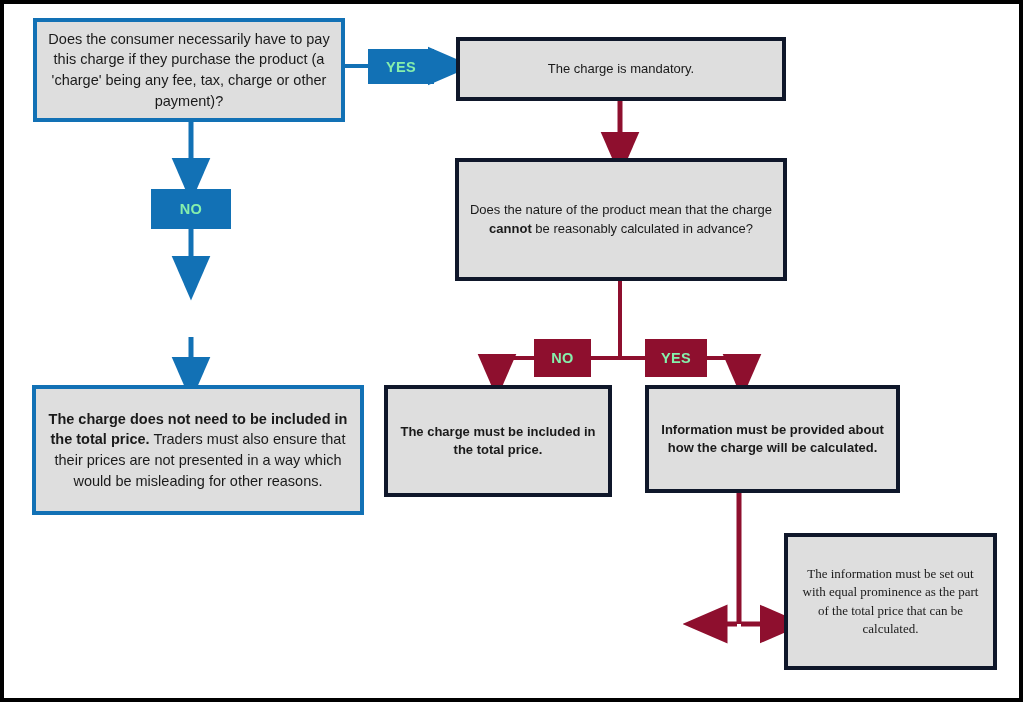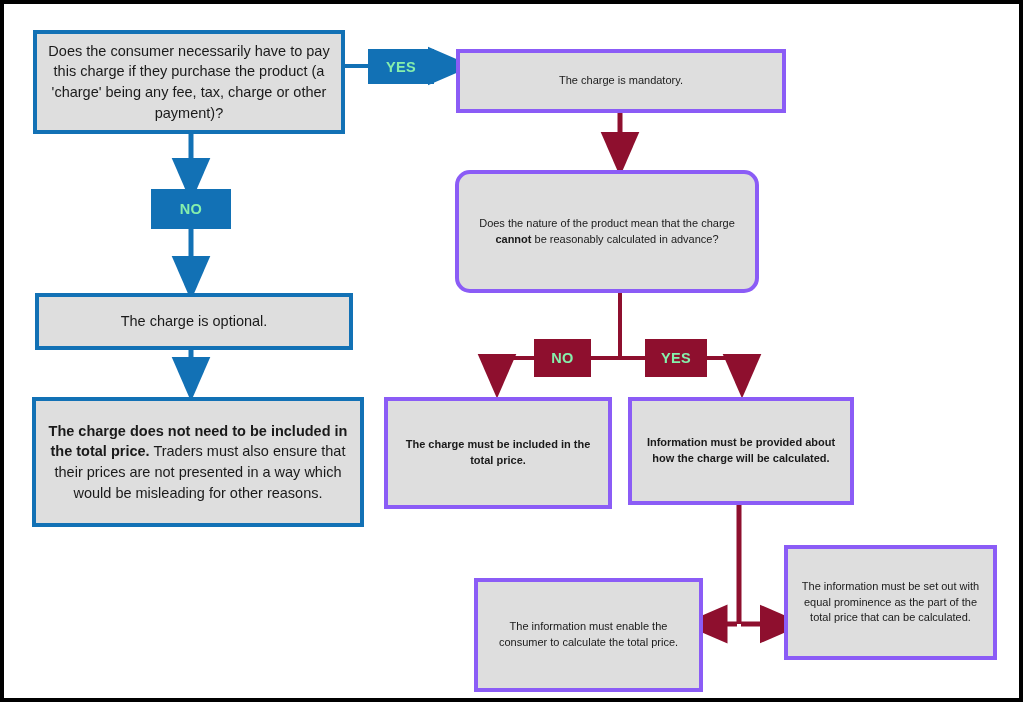--- a/index.html
+++ b/index.html
@@ -35,35 +35,34 @@
   .node {
     position: absolute;
     box-sizing: border-box;
     background: #dedede;
     display: flex;
     align-items: center;
     justify-content: center;
     text-align: center;
     color: #1a1a1a;
     line-height: 1.42;
-    margin-top: 12px;
   }
   .node .txt {
     display: block;
     width: 100%;
     padding: 0 10px;
     box-sizing: border-box;
   }
   .blue-node {
     border: 4px solid #1271B5;
     font-size: 14.5px;
   }
   .red-node {
-    border: 4px solid #8b5cf6;
-    font-size: 11px;
+    border: 4px solid #0f172a;
+    font-size: 13px;
   }
   .label-chip {
     position: absolute;
     box-sizing: border-box;
     display: flex;
     align-items: center;
     justify-content: center;
     color: #86efac;
     font-size: 14.5px;
     font-weight: bold;
@@ -145,52 +144,46 @@
     </div>
 
     <div class="label-chip chip-blue" style="left:147px; top:185px; width:80px; height:40px;">
       <span>NO</span>
     </div>
 
     <div class="node red-node" style="left:452px; top:33px; width:330px; height:64px;">
       <span class="txt">The charge is mandatory.</span>
     </div>
 
-    <div class="node blue-node" style="left:31px; top:277px; width:318px; height:57px;">
-      <span class="txt">The charge is optional.</span>
-    </div>
 
     <div class="node blue-node" style="left:28px; top:381px; width:332px; height:130px;">
       <span class="txt">
         <b class="emph">The charge does not need to be included in the total price.</b><span>  Traders must also ensure that their prices are not presented in a way which would be misleading for other reasons.</span>
       </span>
     </div>
 
-    <div class="node red-node" style="left:451px; top:154px; width:304px; height:123px;border-radius:15px;">
+    <div class="node red-node" style="left:451px; top:154px; width:332px; height:123px;">
       <span class="txt"><span>Does the nature of the product mean that the charge </span><b class="emph">cannot</b><span> be reasonably calculated in advance?</span></span>
     </div>
 
     <div class="label-chip chip-red" style="left:530px; top:335px; width:57px; height:38px;">
       <span>NO</span>
     </div>
 
     <div class="label-chip chip-red" style="left:641px; top:335px; width:62px; height:38px;">
       <span>YES</span>
     </div>
 
     <div class="node red-node bold-node" style="left:380px; top:381px; width:228px; height:112px;">
       <span class="txt">The charge must be included in the total price.</span>
     </div>
 
-    <div class="node red-node bold-node" style="left:624px; top:381px; width:226px; height:108px;">
+    <div class="node red-node bold-node" style="left:641px; top:381px; width:255px; height:108px;">
       <span class="txt">Information must be provided about how the charge will be calculated.</span>
     </div>
 
-    <div class="node red-node" style="left:470px; top:562px; width:229px; height:114px;">
-      <span class="txt">The information must enable the consumer to calculate the total price.</span>
-    </div>
 
-    <div class="node red-node" style="left:780px; top:529px; width:213px; height:115px;">
+    <div class="node red-node" style="left:780px; top:529px; width:213px; height:137px;font-family:Liberation Serif, serif;">
       <span class="txt">The information must be set out with equal prominence as the part of the total price that can be calculated.</span>
     </div>
 
   </div>
 </div>
 
 </body></html>

